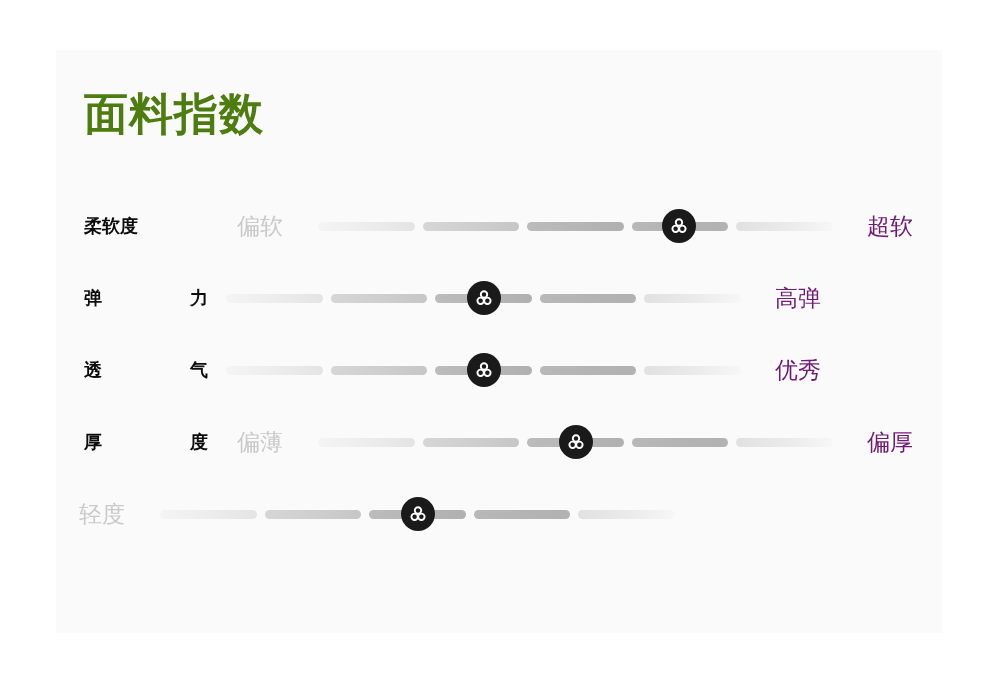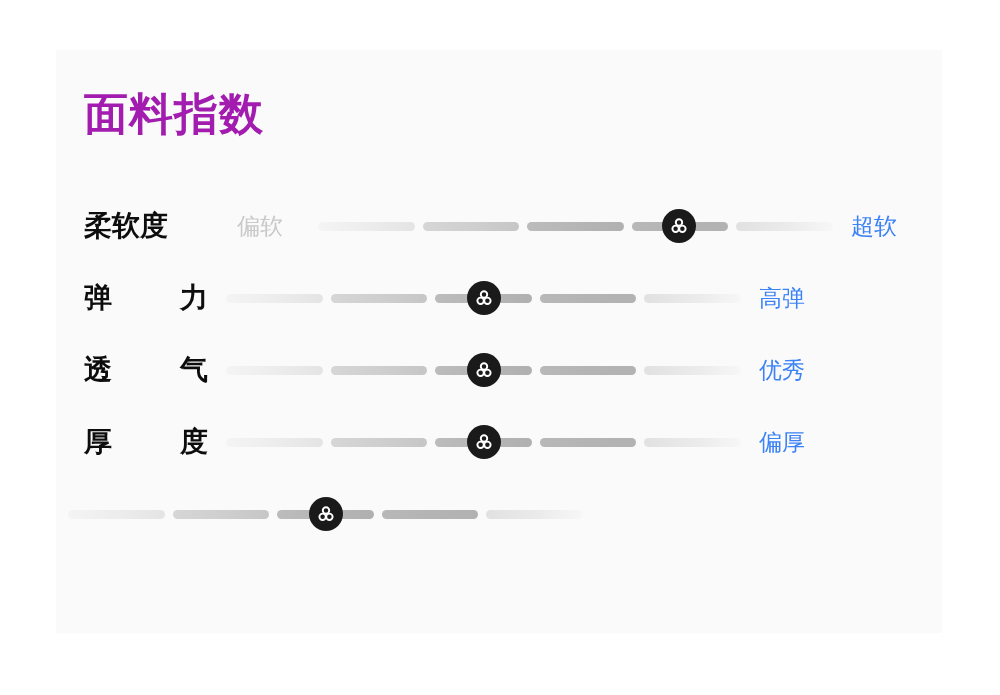--- a/index.html
+++ b/index.html
@@ -23,21 +23,21 @@
     background: #fafafa;
     box-sizing: border-box;
   }
 
   #card-title {
     position: absolute;
     left: 28px;
     top: 42px;
     font-size: 44px;
     font-weight: bold;
-    color: #a21caf;
+    color: #4d7c0f;
     letter-spacing: 1px;
     line-height: 1;
     white-space: nowrap;
   }
 
   #rows-wrap {
     position: absolute;
     left: 0;
     top: 140px;
     width: 886px;
@@ -46,21 +46,21 @@
   .metric-row {
     position: relative;
     height: 72px;
     display: flex;
     align-items: center;
   }
 
   .metric-name {
     width: 130px;
     margin-left: 28px;
-    font-size: 28px;
+    font-size: 18px;
     font-weight: bold;
     color: #0d0d0d;
     white-space: nowrap;
     flex: 0 0 auto;
   }
   .metric-name.spread {
     display: flex;
     justify-content: space-between;
     padding-right: 6px;
     box-sizing: border-box;
@@ -112,23 +112,23 @@
     align-items: center;
     justify-content: center;
     z-index: 3;
     cursor: pointer;
   }
   .thumb svg { display: block; }
 
   .metric-high {
     flex: 0 0 auto;
     width: 90px;
-    margin-left: 18px;
+    margin-left: 34px;
     font-size: 23px;
-    color: #3b82f6;
+    color: #701a75;
     white-space: nowrap;
     text-align: left;
   }
 </style>
 </head>
 <body>
 
 <div id="fabric-index-card">
 
   <div id="card-title">面料指数</div>
@@ -209,20 +209,21 @@
         </div>
       </div>
       <div class="metric-high">优秀</div>
     </div>
 
     <div class="metric-row">
       <div class="metric-name spread">
         <span>厚</span>
         <span>度</span>
       </div>
+      <div class="metric-low">偏薄</div>
       <div class="metric-track">
         <div class="seg s1"></div>
         <div class="seg s2"></div>
         <div class="seg s3"></div>
         <div class="seg s4"></div>
         <div class="seg s5"></div>
         <div class="thumb" style="left: 50%;">
           <span>
             <svg width="22" height="22" viewBox="0 0 24 24">
               <g fill="none" stroke="#ffffff" stroke-width="2.1">
@@ -231,20 +232,21 @@
                 <circle cx="15.7" cy="15.1" r="3.5"></circle>
               </g>
             </svg>
           </span>
         </div>
       </div>
       <div class="metric-high">偏厚</div>
     </div>
 
     <div class="metric-row">
+      <div class="metric-low">轻度</div>
       <div class="metric-track">
         <div class="seg s1"></div>
         <div class="seg s2"></div>
         <div class="seg s3"></div>
         <div class="seg s4"></div>
         <div class="seg s5"></div>
         <div class="thumb" style="left: 50%;">
           <span>
             <svg width="22" height="22" viewBox="0 0 24 24">
               <g fill="none" stroke="#ffffff" stroke-width="2.1">

